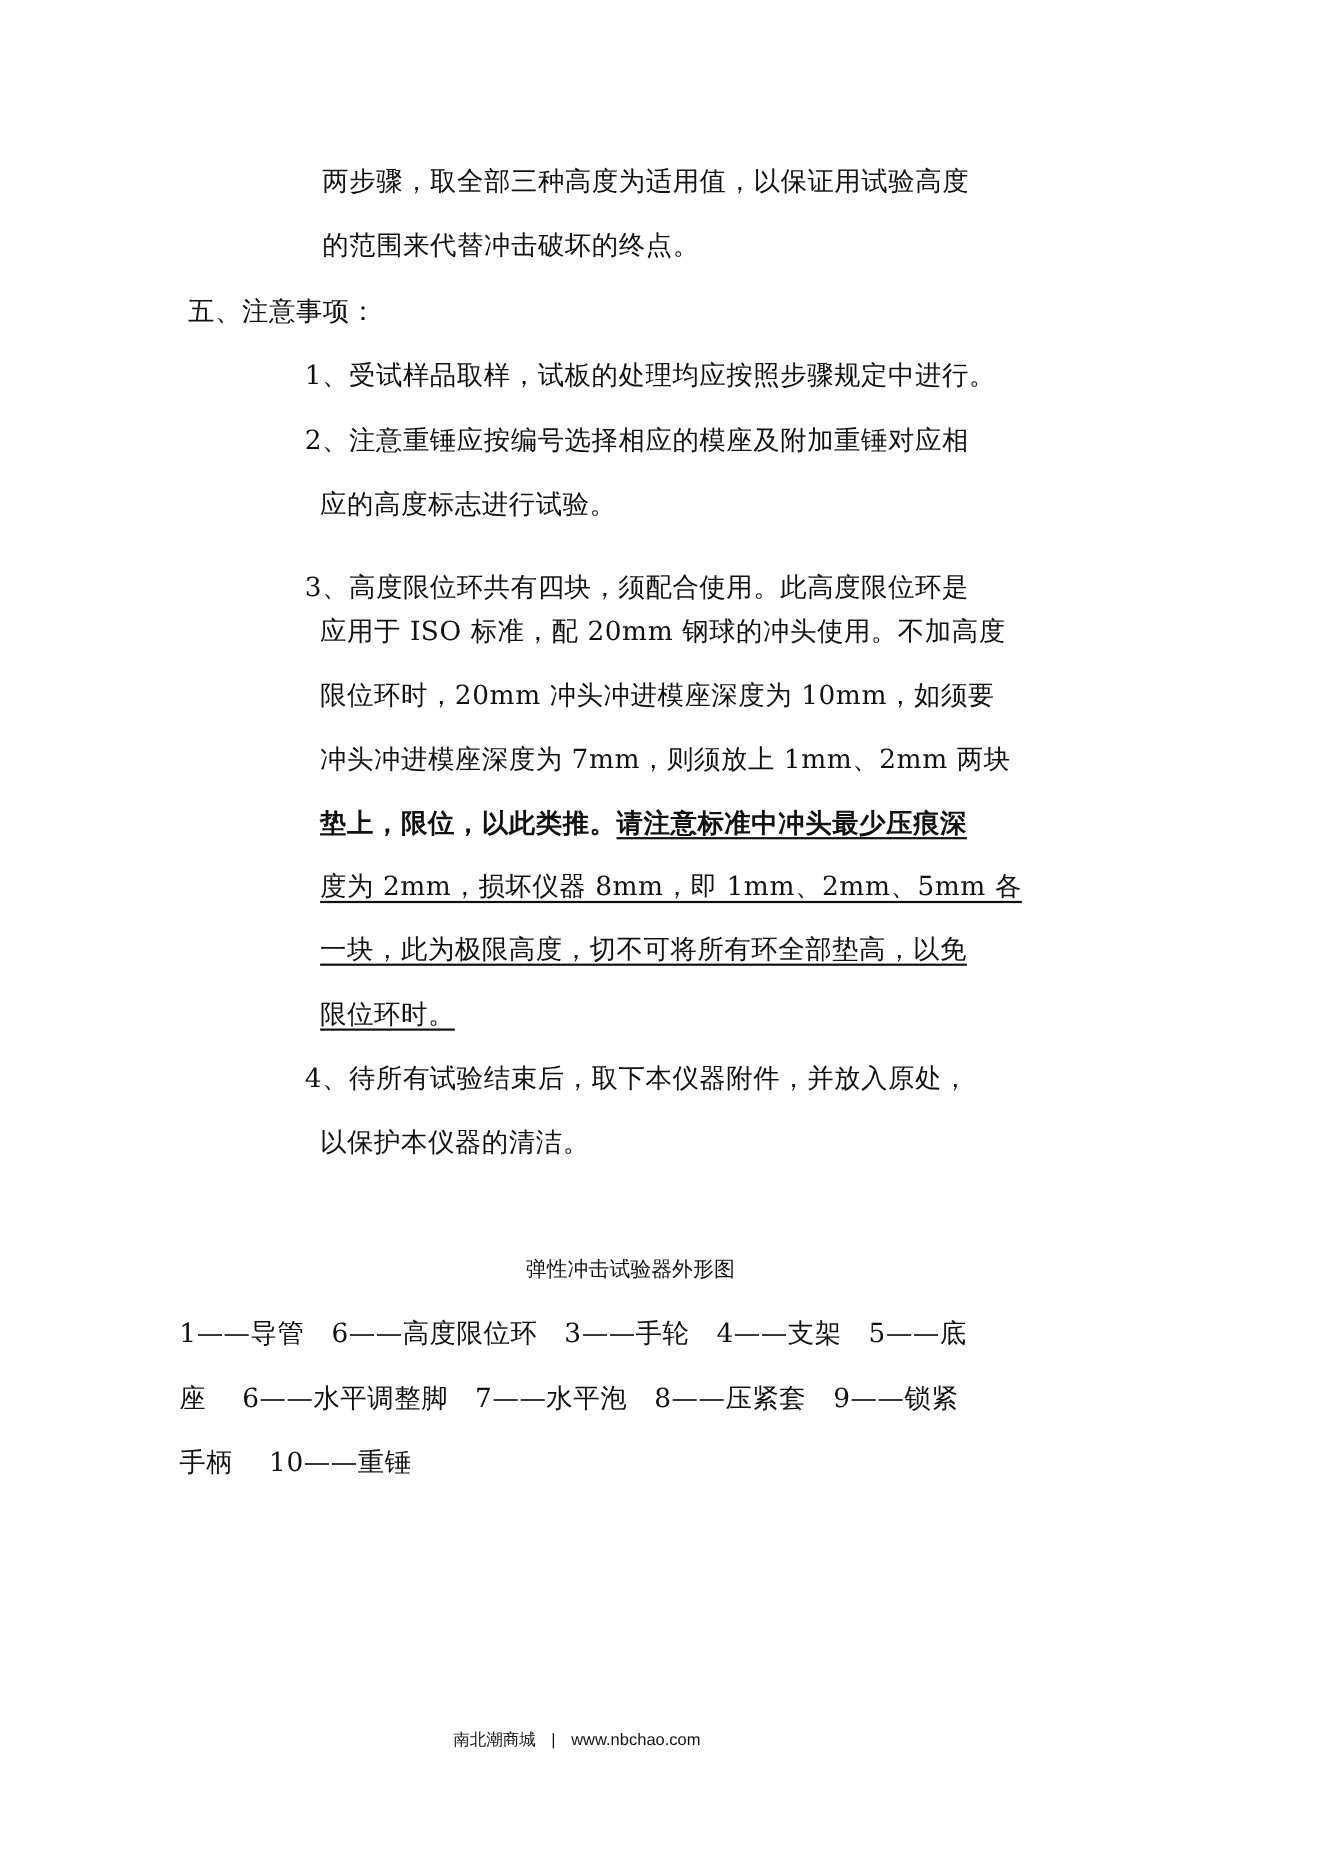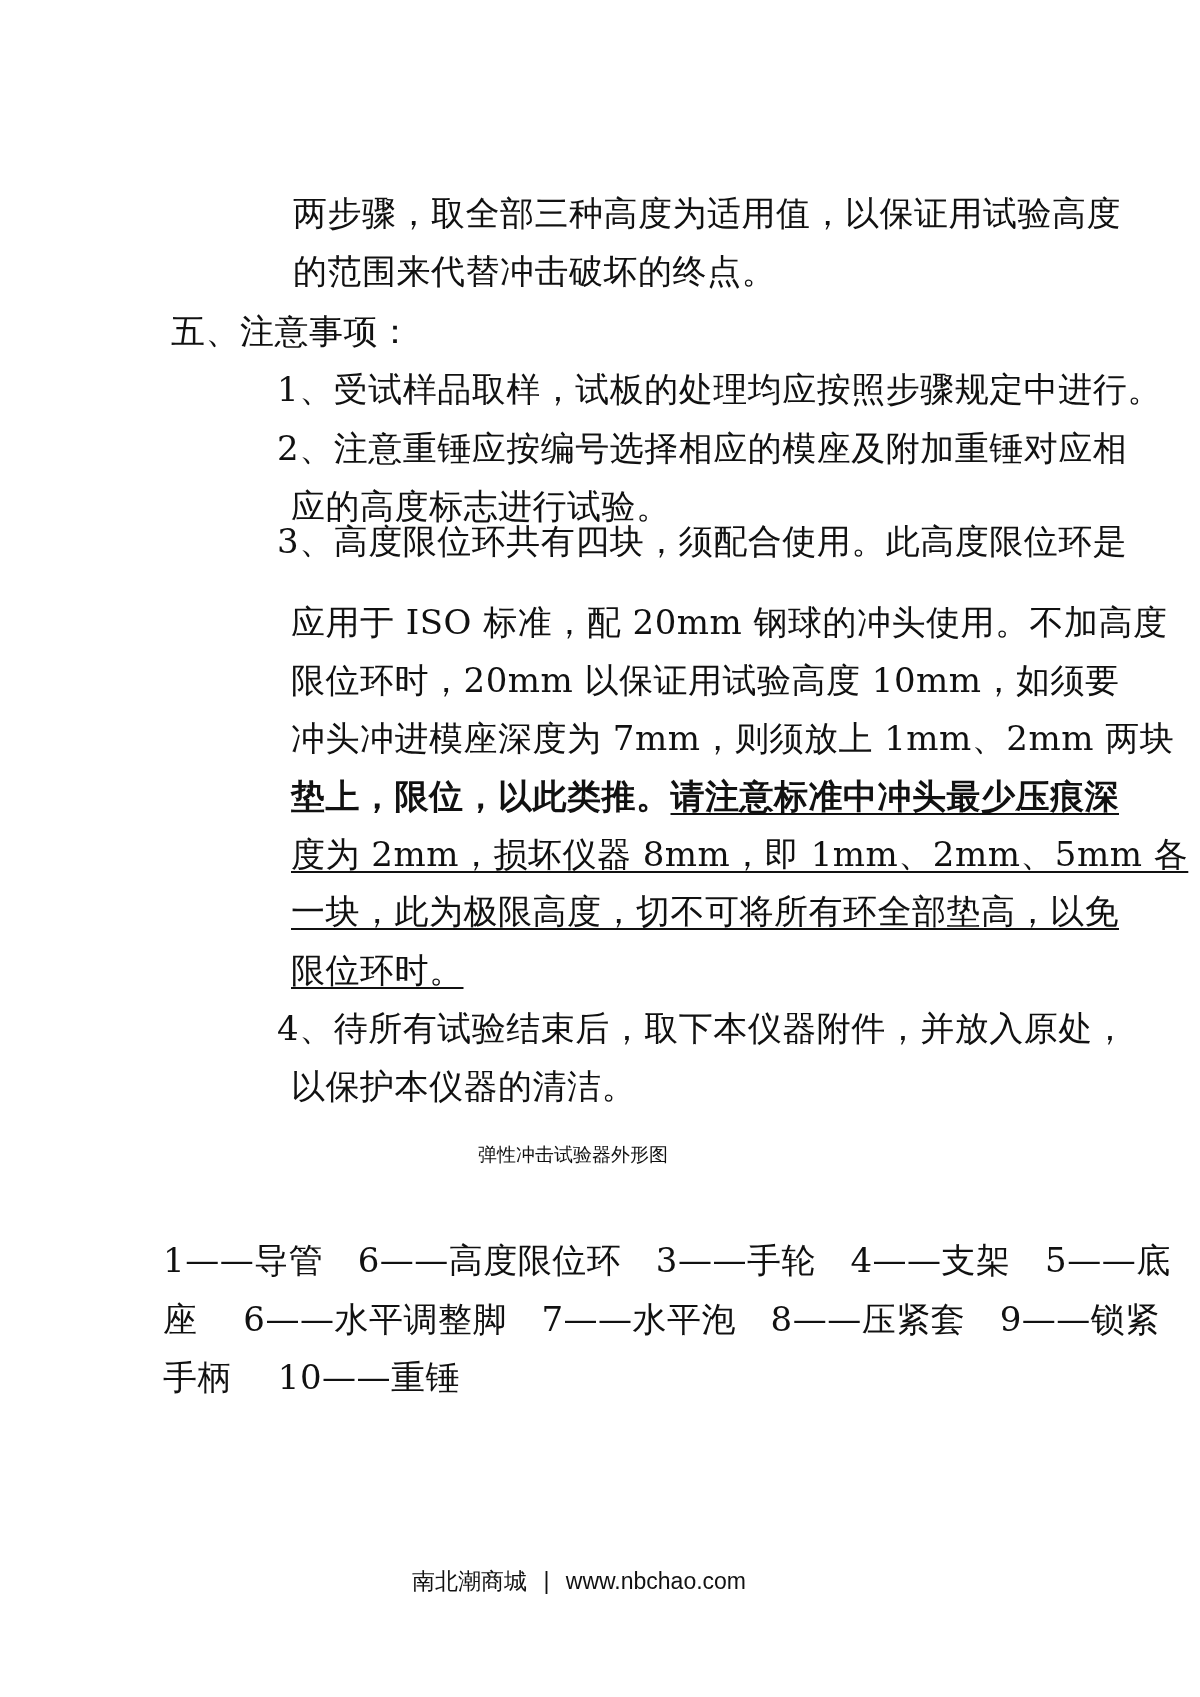--- a/index.html
+++ b/index.html
@@ -1,21 +1,21 @@
 <!DOCTYPE html>
 <html><head>
   <meta charset="utf-8">
   <style>
     html, body { margin:0; padding:0; background:#ffffff; }
     body { width:1200px; height:1697px; position:relative; overflow:hidden;
            font-family:"DejaVu Serif", "Liberation Serif", serif; color:#111; }
-    .line { position:absolute; font-size:34px; line-height:34px; white-space:nowrap; letter-spacing:0.5px;margin-top:48px; }
+    .line { position:absolute; font-size:24px; line-height:34px; white-space:nowrap; letter-spacing:0.5px; }
     .u { text-decoration:underline; text-underline-offset:5px; text-decoration-thickness:2px; }
     .caption { position:absolute; font-size:19px; line-height:34px; white-space:nowrap; }
-    .footer { position:absolute; font-size:23px; line-height:30px; white-space:nowrap; font-family:"Liberation Sans","DejaVu Sans",sans-serif; }
+    .footer { position:absolute; font-size:15px; line-height:30px; white-space:nowrap; font-family:"Liberation Sans","DejaVu Sans",sans-serif; }
     .footer .cn { font-family:"DejaVu Serif", serif; }
   </style>
 </head>
 <body>
 
 <div>
 
   <div class="line" style="left:293px; top:148px;">两步骤，取全部三种高度为适用值，以保证用试验高度</div>
   <div class="line" style="left:293px; top:206px;">的范围来代替冲击破坏的终点。</div>
 
@@ -23,25 +23,25 @@
 
   <div class="line" style="left:277px; top:324px;">
     <span>1、</span><span>受试样品取样，试板的处理均应按照步骤规定中进行。</span>
   </div>
 
   <div class="line" style="left:277px; top:383px;">
     <span>2、</span><span>注意重锤应按编号选择相应的模座及附加重锤对应相</span>
   </div>
   <div class="line" style="left:291px; top:441px;">应的高度标志进行试验。</div>
 
-  <div class="line" style="left:277px; top:476px;text-align:center;">
+  <div class="line" style="left:277px; top:517px;text-align:center;">
     <span>3、</span><span>高度限位环共有四块，须配合使用。此高度限位环是</span>
   </div>
   <div class="line" style="left:291px; top:557px;">应用于 ISO 标准，配 20mm 钢球的冲头使用。不加高度</div>
-  <div class="line" style="left:291px; top:615px;">限位环时，20mm 以保证用试验高度 10mm，如须要</div>
+  <div class="line" style="left:291px; top:615px;">限位环时，20mm 冲头冲进模座深度为 10mm，如须要</div>
   <div class="line" style="left:291px; top:673px;">冲头冲进模座深度为 7mm，则须放上 1mm、2mm 两块</div>
   <div class="line" style="left:291px; top:731px;font-weight:bold;">
     <span>垫上，限位，以此类推。</span><span class="u">请注意标准中冲头最少压痕深</span>
   </div>
   <div class="line u" style="left:291px; top:789px;">度为 2mm，损坏仪器 8mm，即 1mm、2mm、5mm 各</div>
   <div class="line u" style="left:291px; top:847px;font-family:Liberation Serif, serif;">一块，此为极限高度，切不可将所有环全部垫高，以免</div>
   <div class="line u" style="left:291px; top:905px;">限位环时。</div>
 
   <div class="line" style="left:277px; top:963px;">
     <span>4、</span><span>待所有试验结束后，取下本仪器附件，并放入原处，</span>

